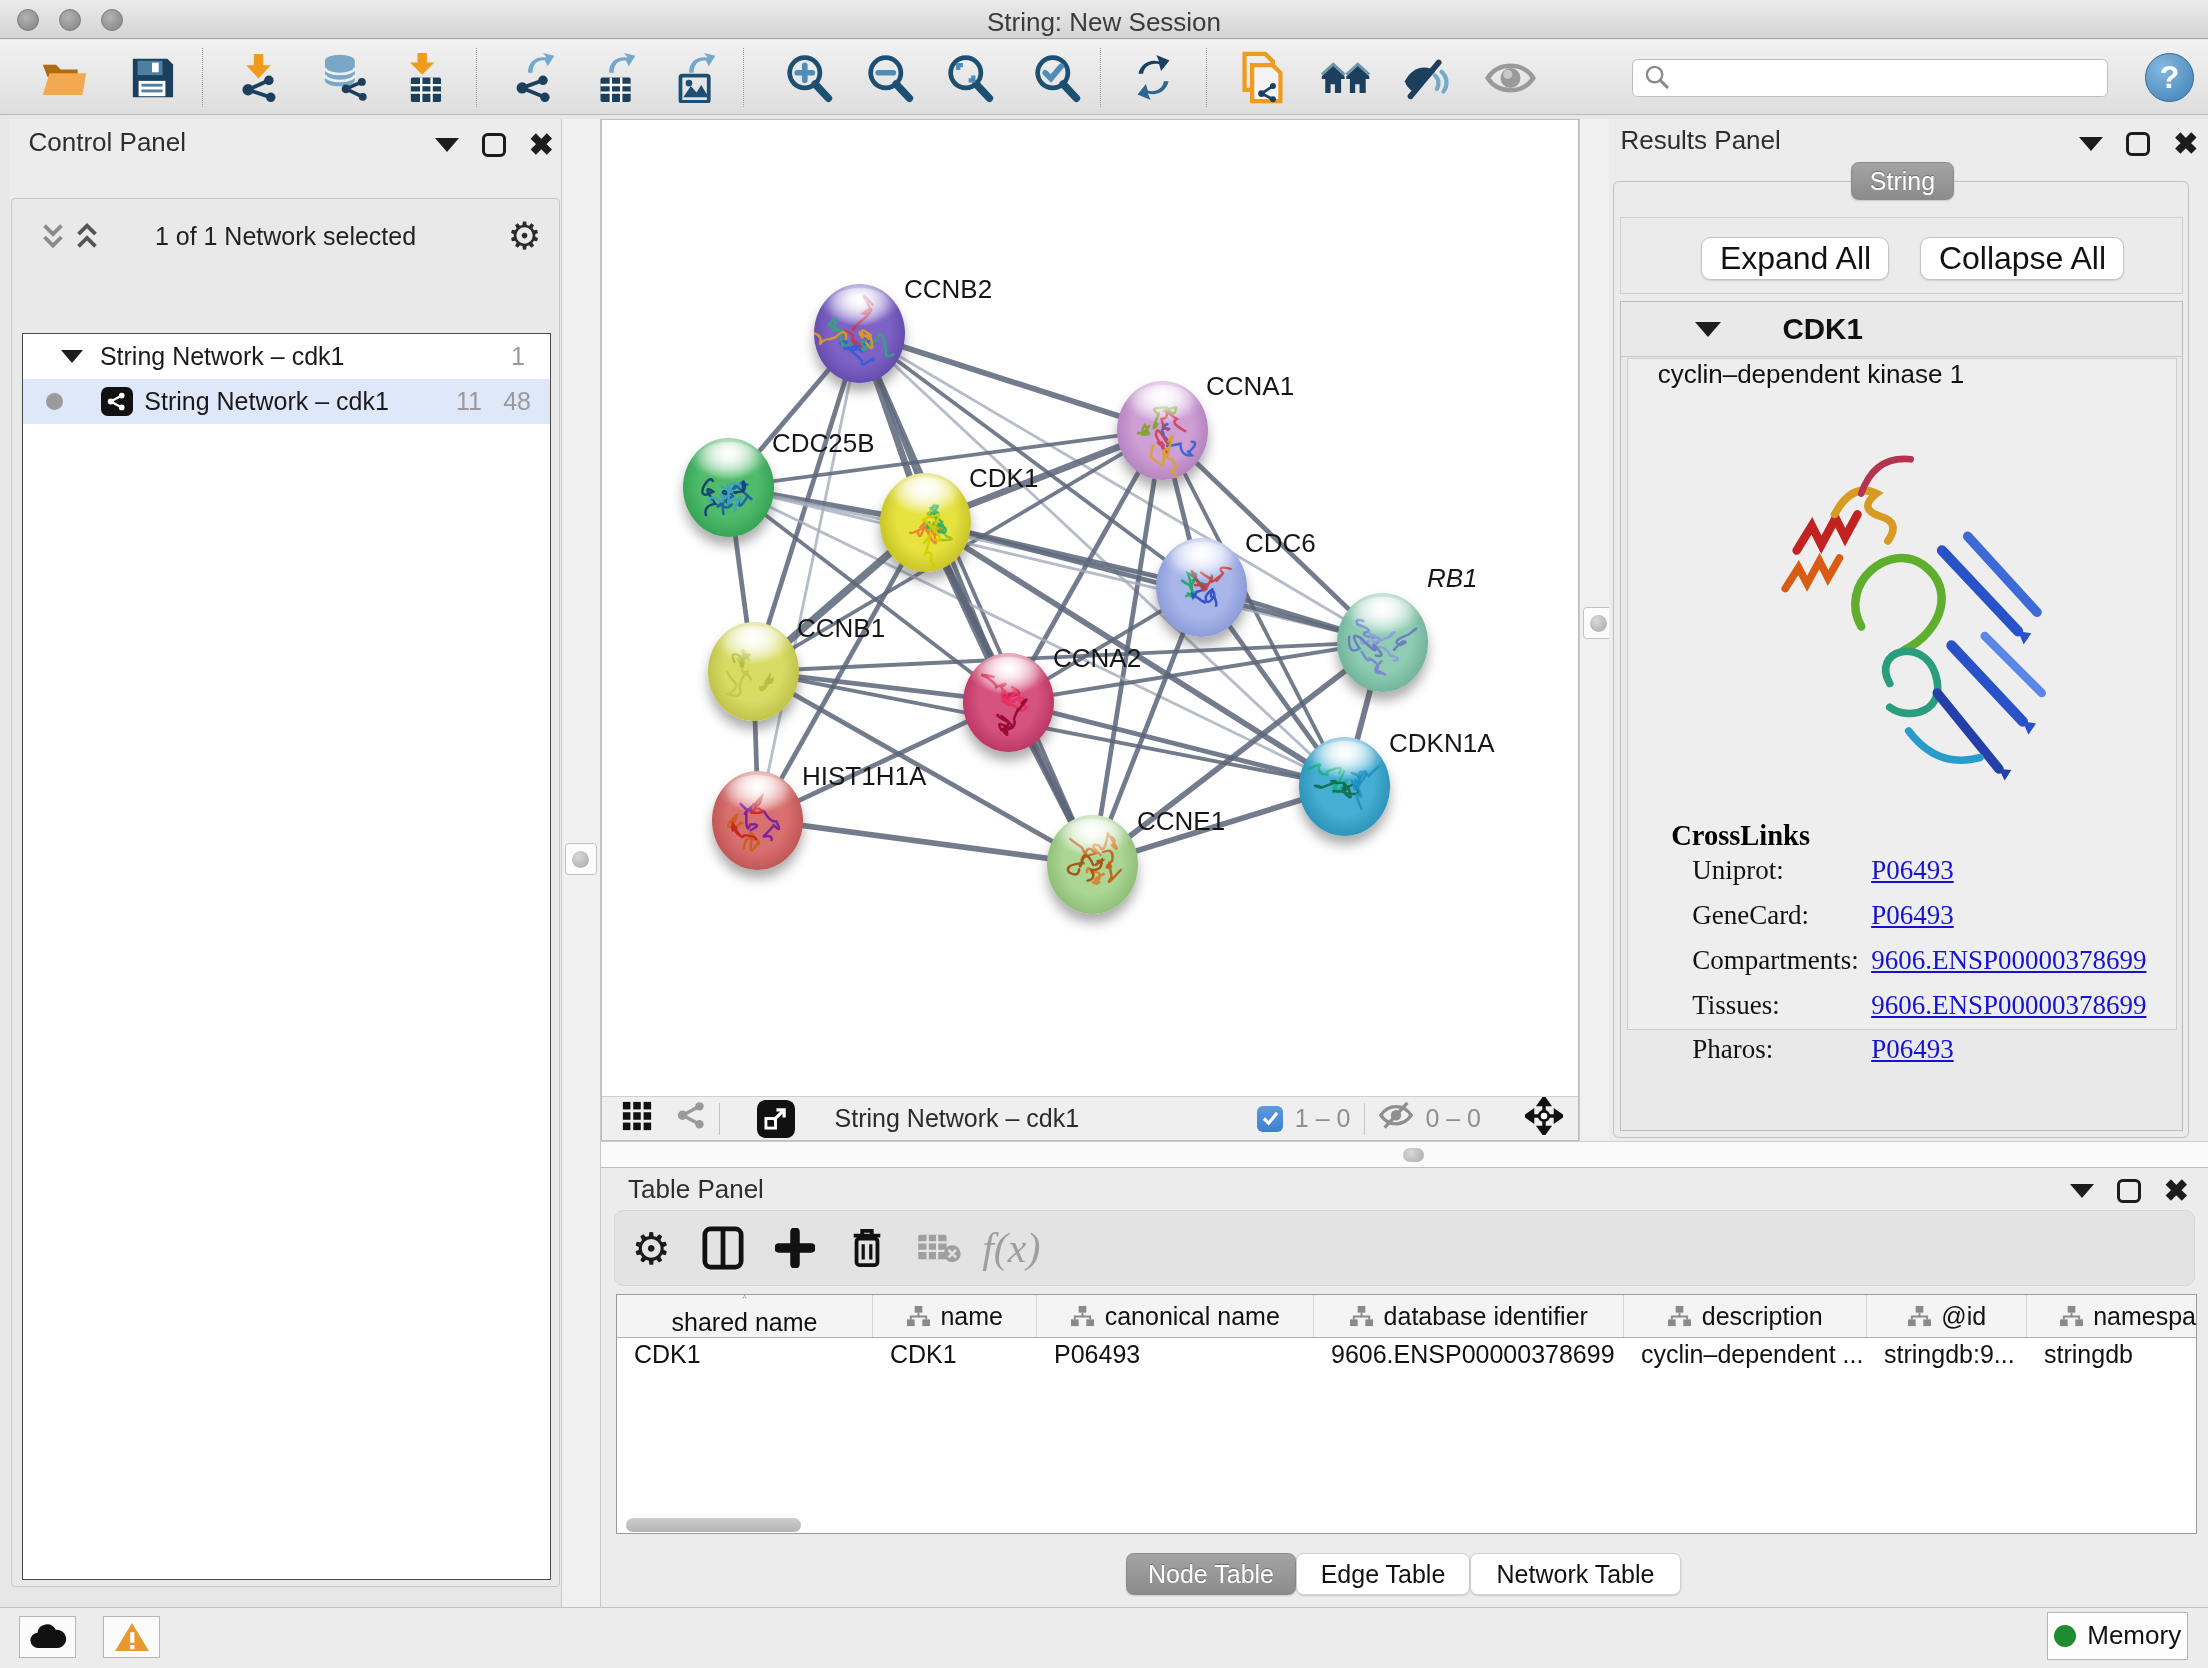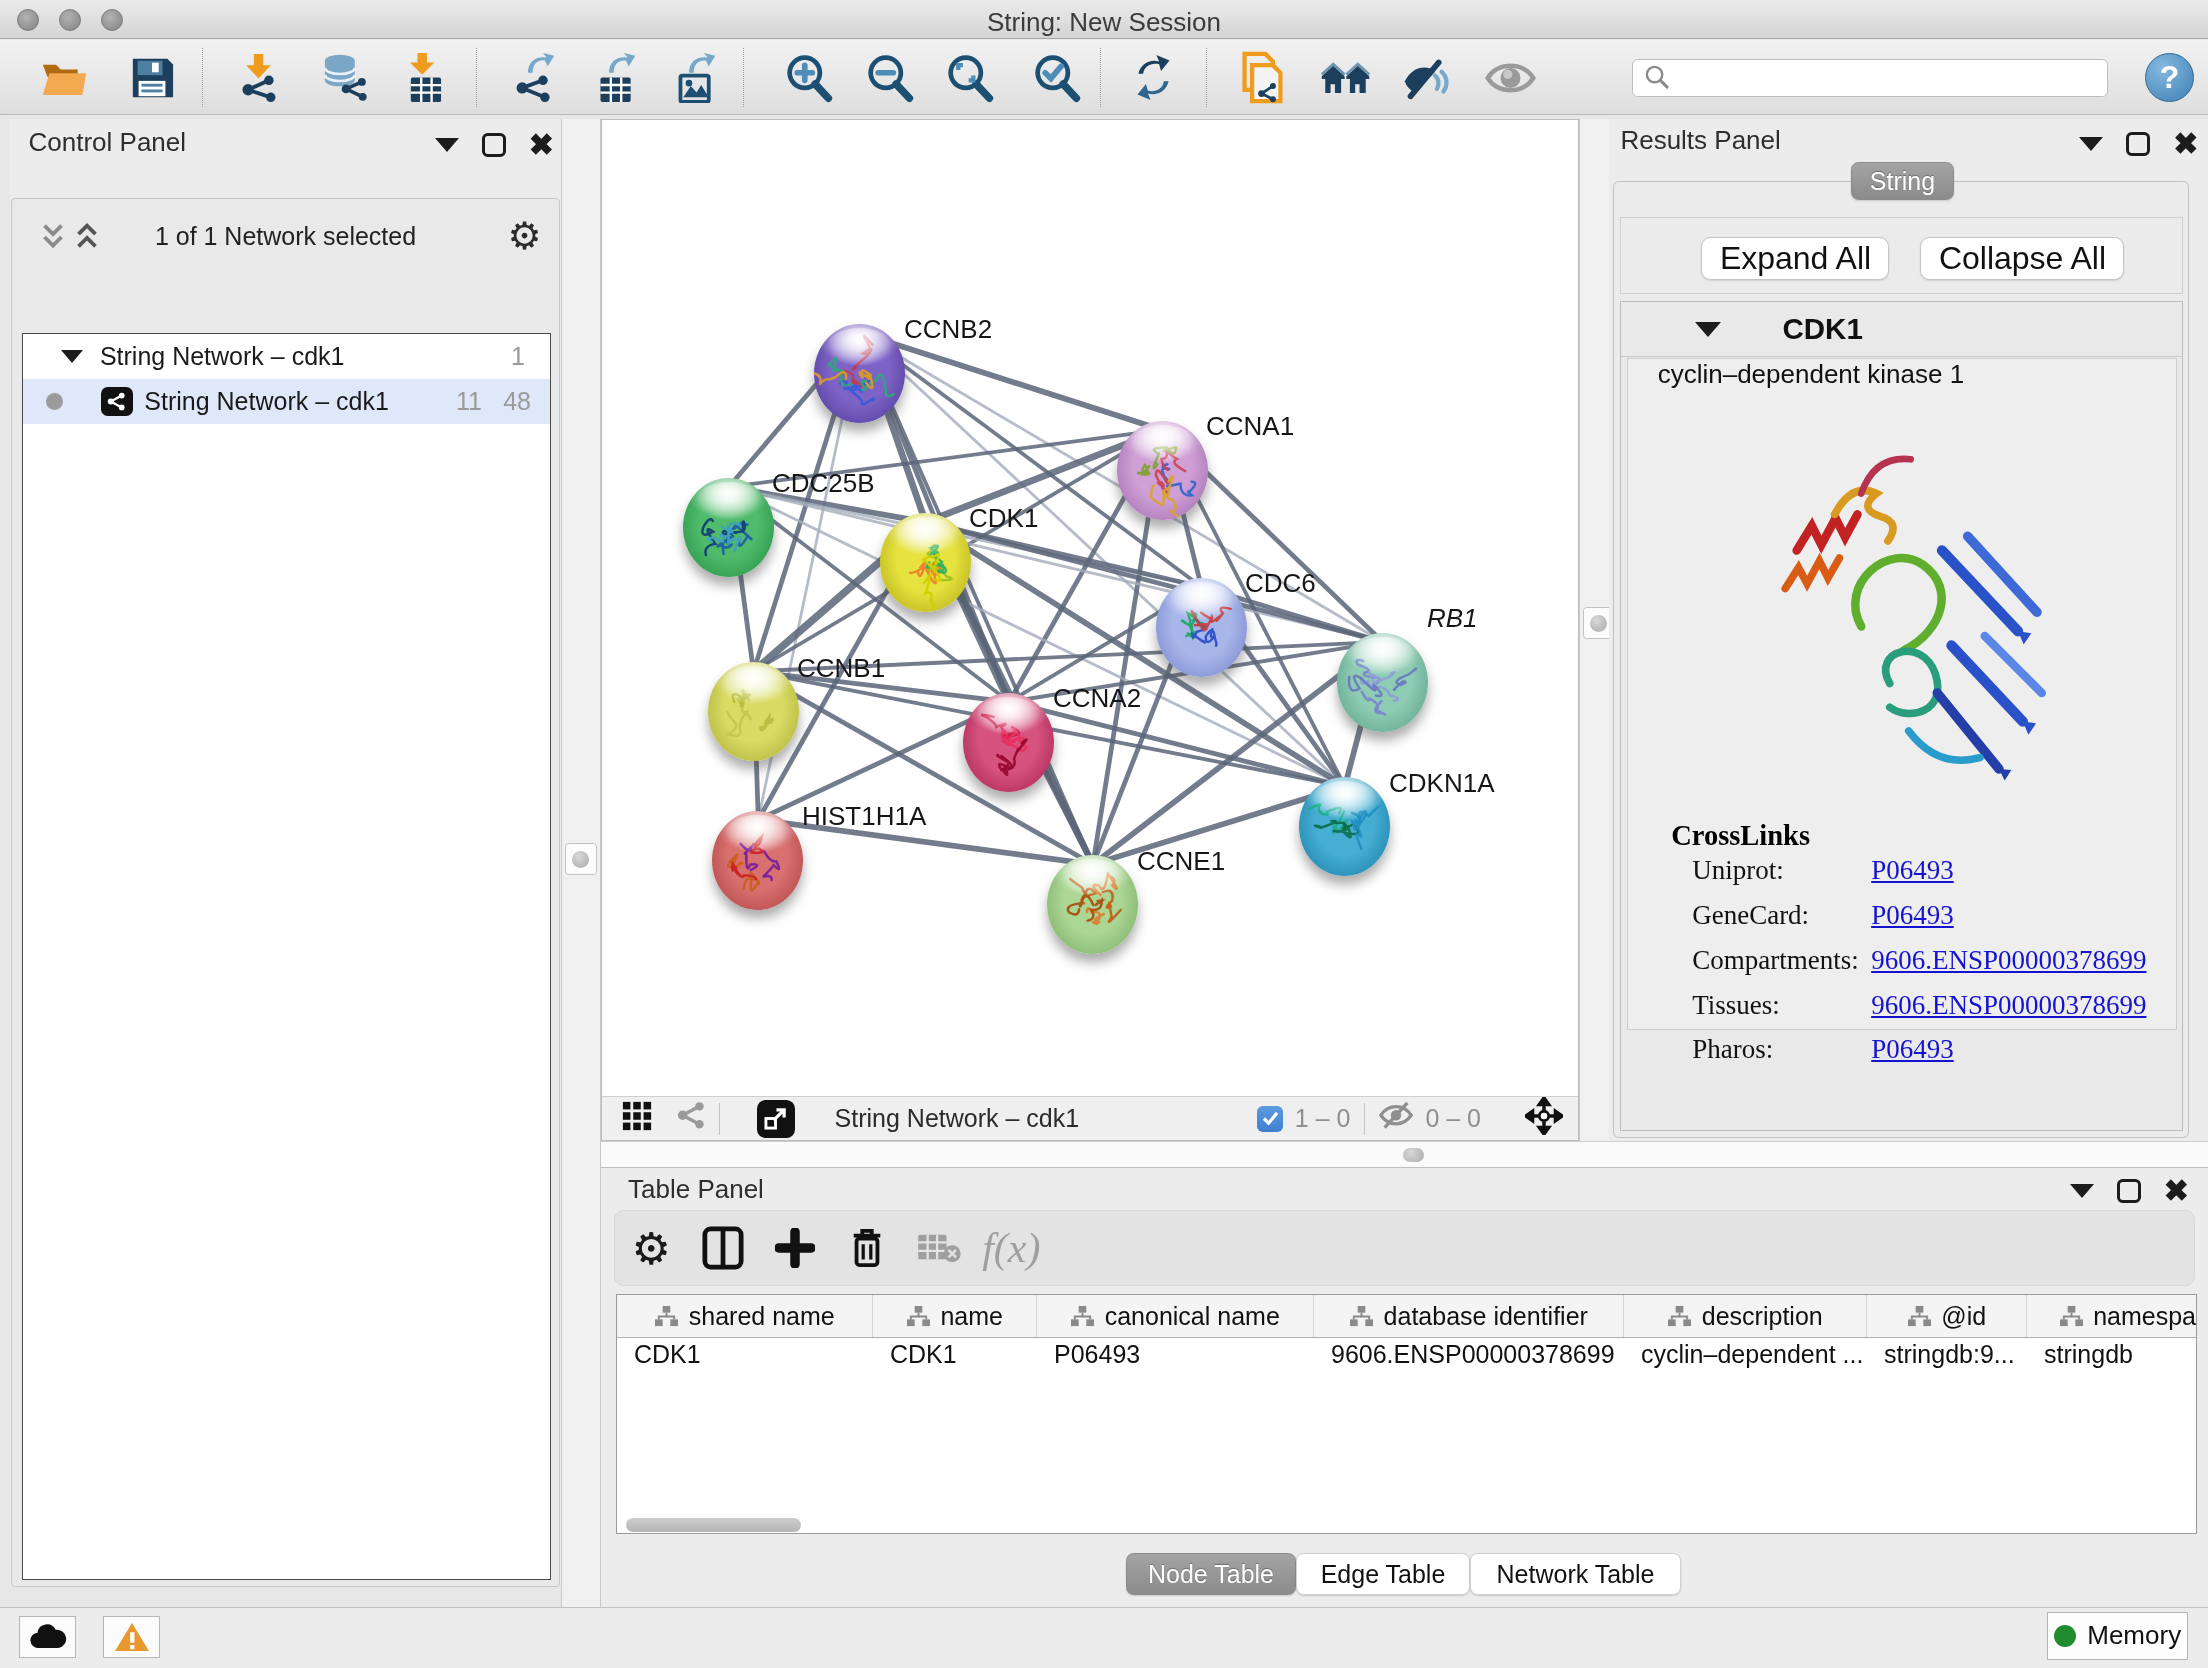--- a/index.html
+++ b/index.html
@@ -1,18 +1,18 @@
 <!DOCTYPE html>
 <html style="font-size:15px"><head>
 <meta charset="utf-8">
 <style>
   * { margin:0; padding:0; box-sizing:border-box; }
   html,body { width:2208px; height:1668px; }
   body { font-family:"Liberation Sans", sans-serif; background:#e7e7e7; position:relative; overflow:hidden; }
-  .abs { position:absolute;margin-top:40px; }
+  .abs { position:absolute; }
 
   
   .titlebar { position:absolute; left:0; top:0; width:2208px; height:39px;
     background:linear-gradient(#ebebeb,#d4d4d4); border-bottom:1px solid #a6a6a6; }
   .tlight { position:absolute; top:8.6px; width:22px; height:22px; border-radius:50%;
     background:radial-gradient(circle at 40% 35%, #b2b2b2, #828282); border:1px solid #7b7b7b; }
   .wtitle { position:absolute; top:6.7px; left:0; width:100%; text-align:center;
     font-size:26px; color:#3b3b3b; }
 
   
@@ -683,21 +683,21 @@
           <rect x="2" y="4" width="30" height="26" rx="2" fill="#9f9f9f"></rect>
           <path d="M2 12 h30 M2 21 h30 M12 4 v26 M22 4 v26" stroke="#e3e3e3" stroke-width="2.4"></path>
           <circle cx="38" cy="24" r="9" fill="#9f9f9f"></circle>
           <path d="M34 20 l8 8 M42 20 l-8 8" stroke="#e3e3e3" stroke-width="2.6"></path>
         </svg>
     </span>
     <span class="tpi fx">f(x)</span>
   </div>
   <div class="ntable">
     <div class="thead" id="table-head">
-        <div class="th" style="width: 256px;">
+        <div class="th" style="width: 256px; flex-direction: column;">
           <svg width="25" height="23" viewBox="0 0 26 24">
             <rect x="9" y="1" width="8" height="7" fill="#8a8a8a"></rect>
             <rect x="1" y="15" width="8" height="7" fill="#8a8a8a"></rect>
             <rect x="17" y="15" width="8" height="7" fill="#8a8a8a"></rect>
             <path d="M13 8 v4 M5 15 v-3 h16 v3" stroke="#8a8a8a" stroke-width="2" fill="none"></path>
           </svg>
           <span>shared name</span>
         </div>
         <div class="th" style="width: 164px;">
           <svg width="25" height="23" viewBox="0 0 26 24">

